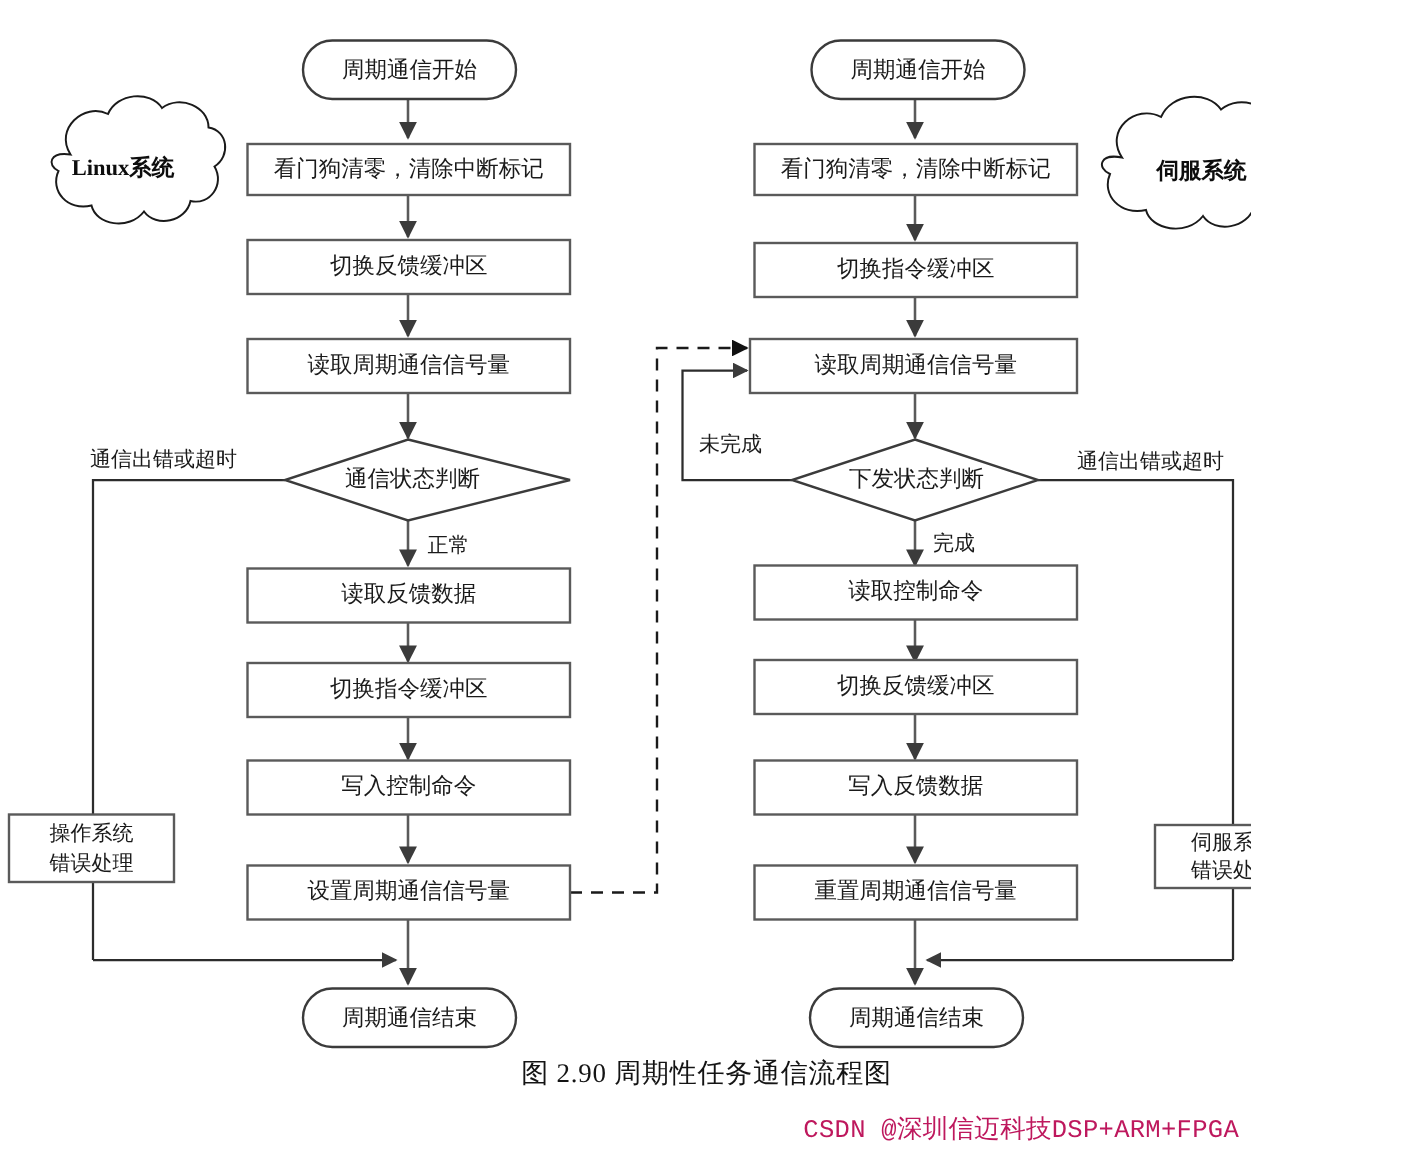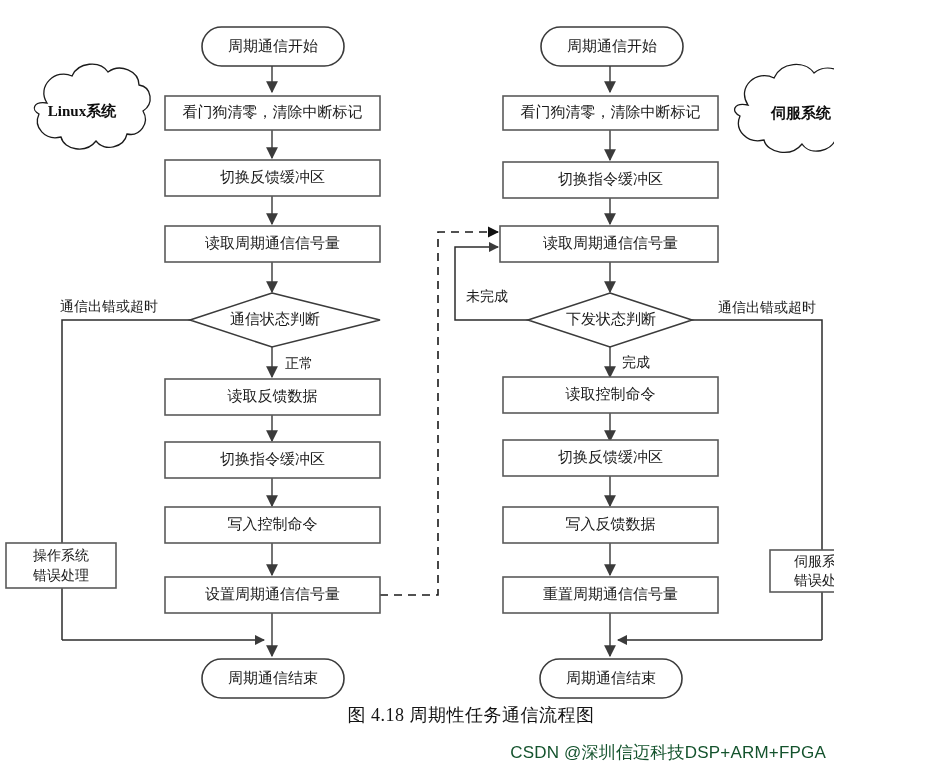--- a/index.html
+++ b/index.html
@@ -97,23 +97,23 @@
     text-align: center;
     font-family: "Liberation Serif", "DejaVu Serif", serif;
     font-size: 18px;
     color: #141414;
     letter-spacing: 0.5px;
   }
   .watermark {
     position: absolute;
     right: 8px;
     top: 741px;
-    font-family: Liberation Sans, sans-serif;
+    font-family: Liberation Mono, monospace;
     font-size: 17px;
-    color: #14532d;
+    color: #be185d;
     letter-spacing: 0.2px;
     white-space: nowrap;
   }
 </style>
 </head>
 <body>
 
 <div id="canvas">
 
   <svg id="flow-svg" viewBox="0 0 942 767">
@@ -305,16 +305,16 @@
         C 864 89, 866 107, 854 114
         C 861 127, 850 141, 836 138
         C 832 152, 810 156, 802 144
         C 791 158, 767 153, 764 140
         C 747 144, 734 130, 740 116
         C 731 112, 733 102, 748 105 Z"></path>
       <text class="cloud-label" x="801" y="115">伺服系统</text>
     </g>
   </svg>
 
-  <div class="caption">图 4.18 周期性任务通信流程图</div>
+  <div class="caption">图 2.90 周期性任务通信流程图</div>
   <div class="watermark">CSDN @深圳信迈科技DSP+ARM+FPGA</div>
 
 </div>
 
 </body></html>

